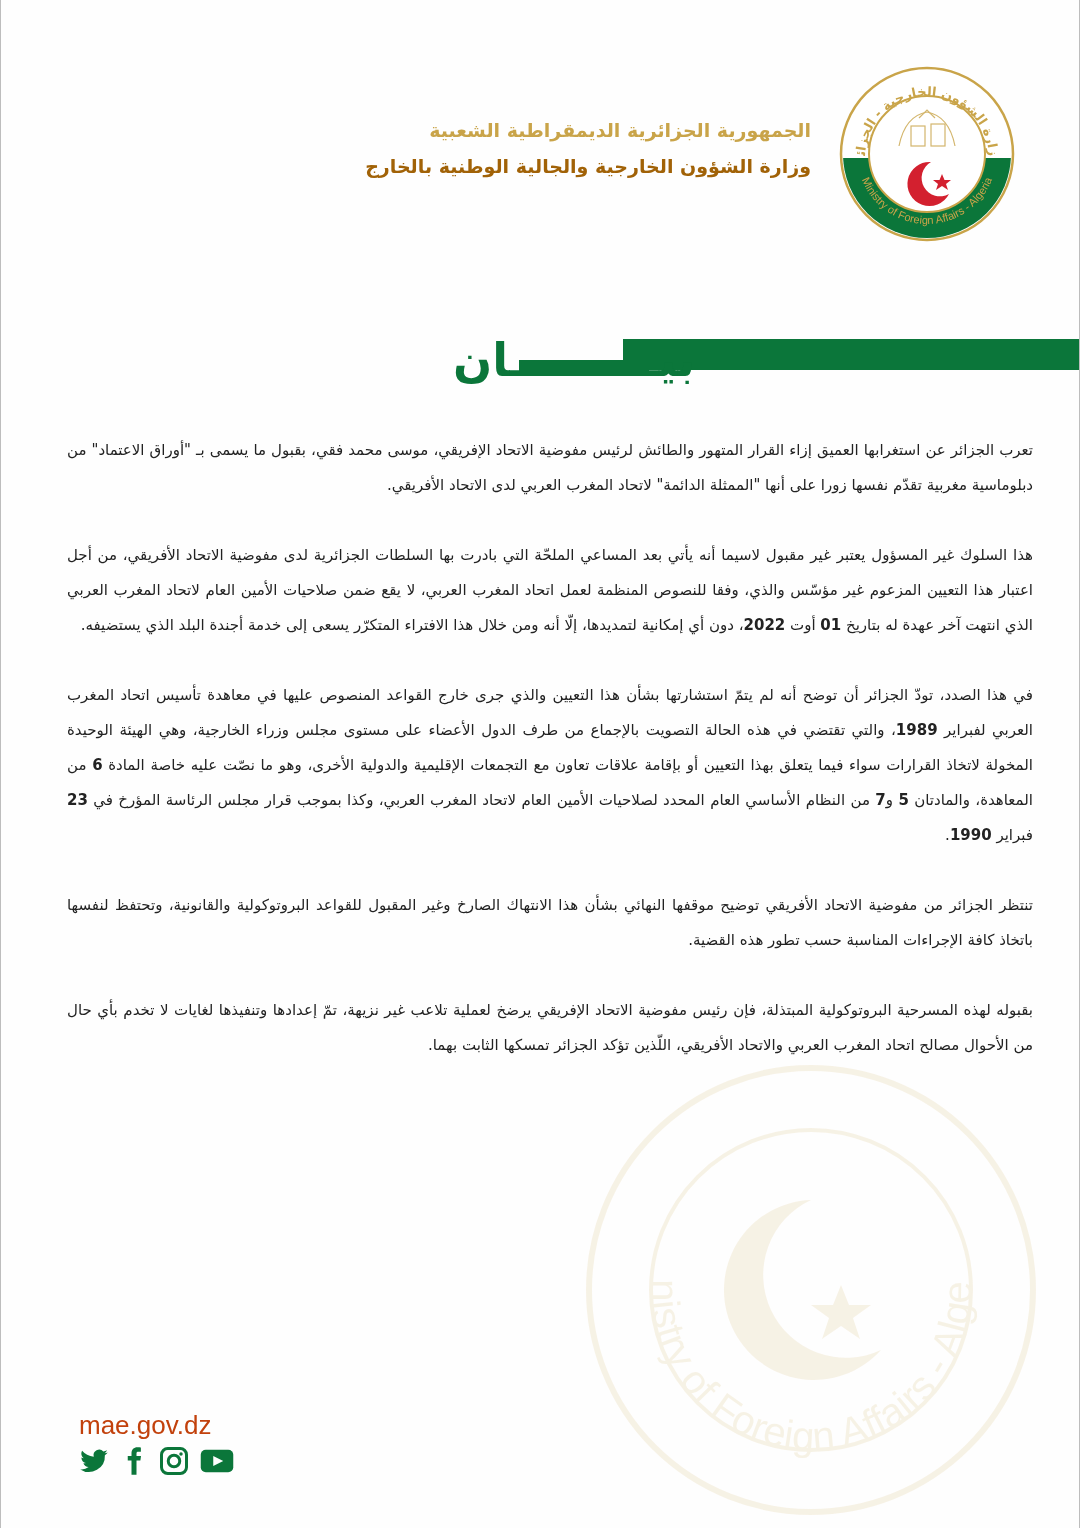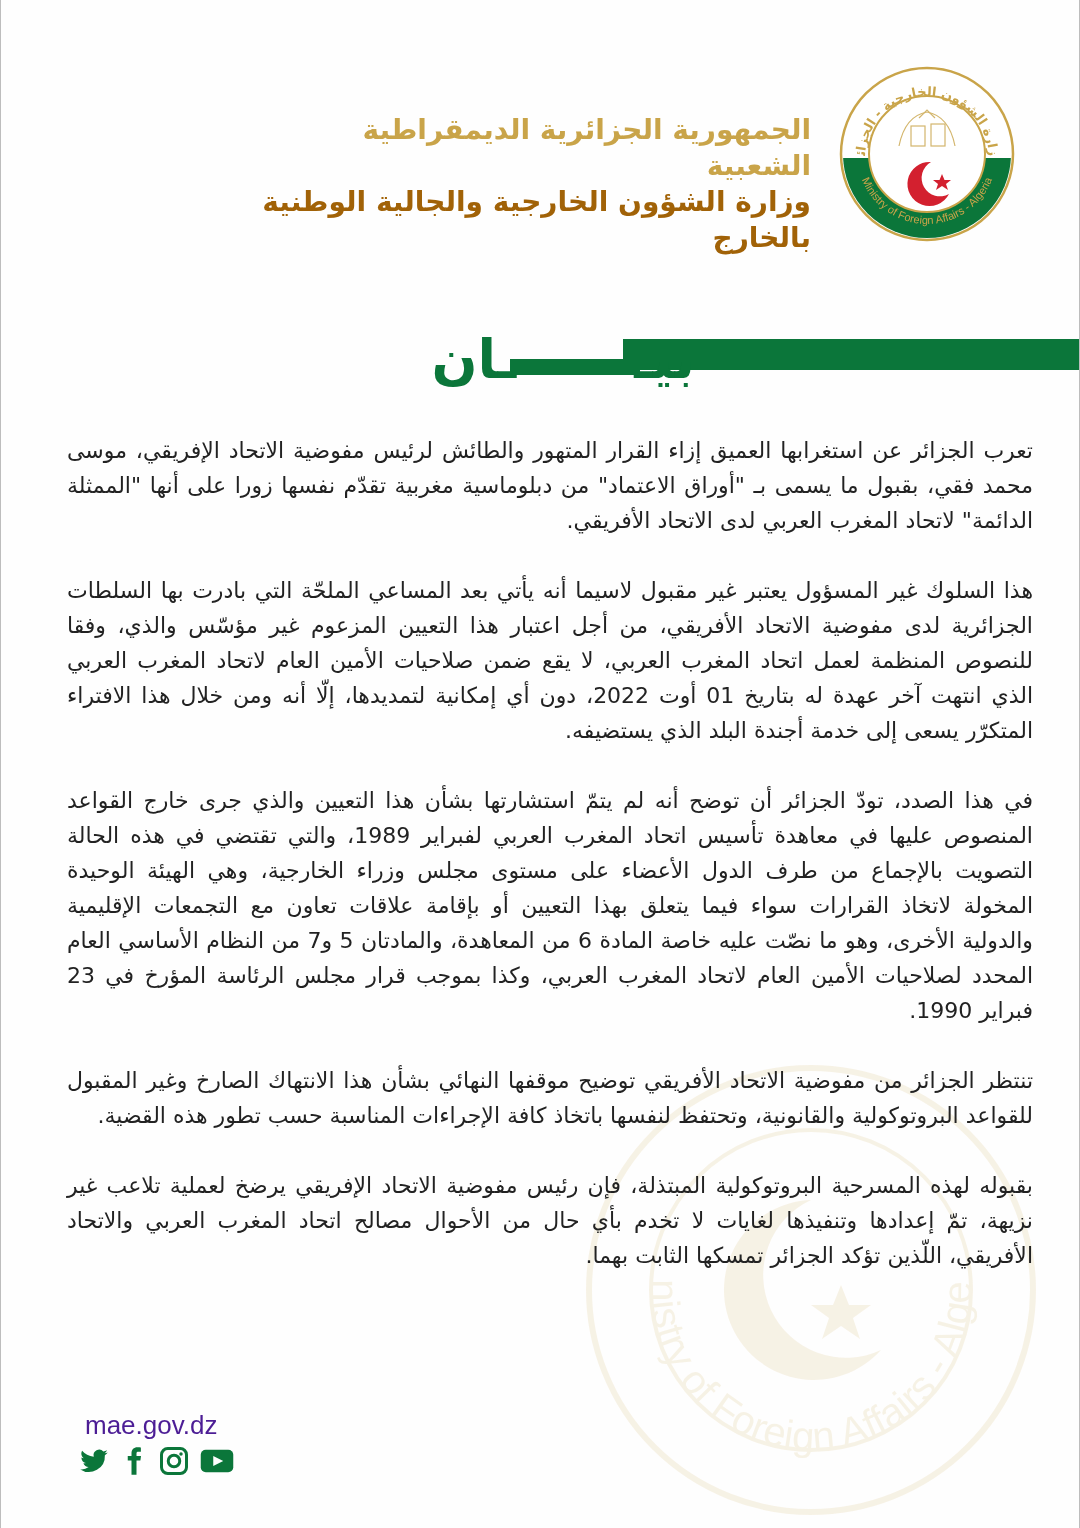--- a/index.html
+++ b/index.html
@@ -10,69 +10,68 @@
   }
   .page {
     position: relative; width: 1078px; height: 1528px;
     border-left: 1px solid #bdbdbd; border-right: 1px solid #bdbdbd;
     background: #fefefe; overflow: hidden;
   }
   
   .hdr-text {
     position: absolute; right: 268px; top: 112px; width: 560px;
     direction: rtl; text-align: right;
-    color: #c9a449; font-weight: bold; font-size: 28px; line-height: 36px;
+    color: #c9a449; font-weight: bold; font-size: 19px; line-height: 36px;
     font-family: "DejaVu Sans", sans-serif;
   }
   .hdr-text .line1 { letter-spacing: 0px; }
   .hdr-text .line2 { color: #a16207; }
   .logo {
     position: absolute; left: 838px; top: 66px; width: 176px; height: 176px;
   }
   
   .title-row {
     position: absolute; top: 320px; left: 0; width: 1078px; height: 80px;
   }
   .title-bar {
     position: absolute; left: 622px; right: 0; top: 19px; height: 31px;
     background: #0b763a;
   }
   .title-word {
     position: absolute; left: 414px; top: 2px; width: 280px; height: 76px;
     direction: rtl; text-align: right;
-    color: #0b763a; font-weight: bold; font-size: 54px; line-height: 76px;
+    color: #0b763a; font-weight: bold; font-size: 46px; line-height: 76px;
     font-family: "DejaVu Sans", sans-serif;
   }
   .title-word .kashida {
     display: inline-block; width: 130px; height: 16px; background: #0b763a;
     vertical-align: middle; margin: 0 -6px;
     position: relative; top: 4px;
   }
   
   .body {
     position: absolute; left: 66px; top: 433px; width: 966px;
     direction: rtl; text-align: justify; text-align-last: right;
-    color: #222222; font-size: 22px; line-height: 35px;
+    color: #222222; font-size: 15px; line-height: 35px;
     font-family: "DejaVu Sans", sans-serif;
   }
   .body p { margin: 0 0 35px 0; }
-  .body b { font-weight: normal; }
+  .body b { font-weight: bold; }
   
   .watermark {
     position: absolute; left: 580px; top: 1060px; width: 460px; height: 460px;
     opacity: 0.13;
   }
   
   .footer {
     position: absolute; left: 78px; top: 1408px;
   }
   .site {
-    color: #4c1d95; font-size: 26px; line-height: 34px;
+    color: #c2410c; font-size: 26px; line-height: 34px;
     font-family: "Liberation Sans", sans-serif;
-    margin-left: 6px;
   }
   .socials { display: flex; gap: 10px; margin-top: 4px; align-items: center; }
   .socials .ico { width: 30px; height: 30px; display: inline-block; }
 </style>
 </head>
 <body>
 
 <div class="page">
 
   <svg class="watermark" viewBox="0 0 460 460">

